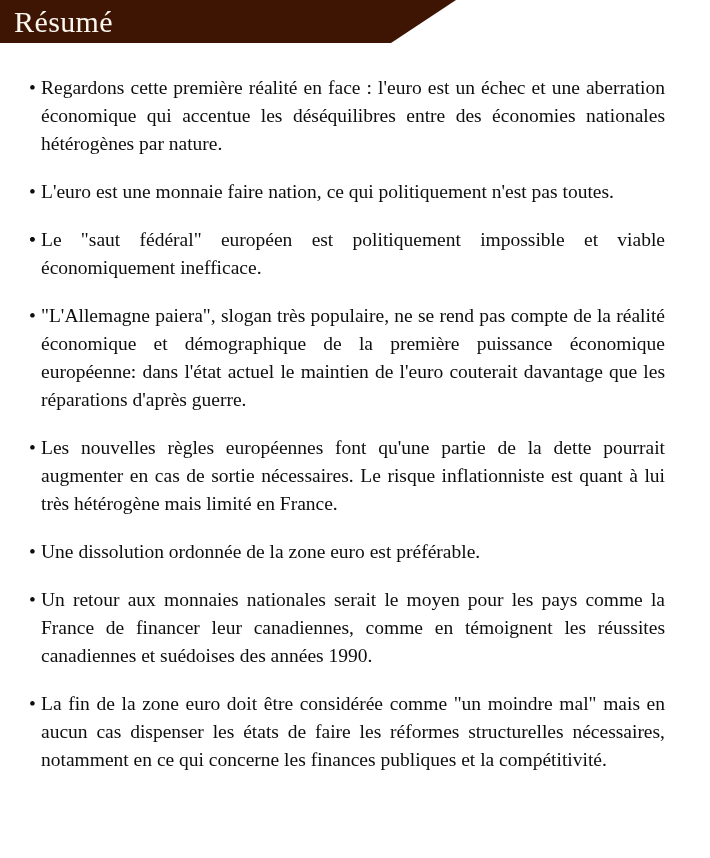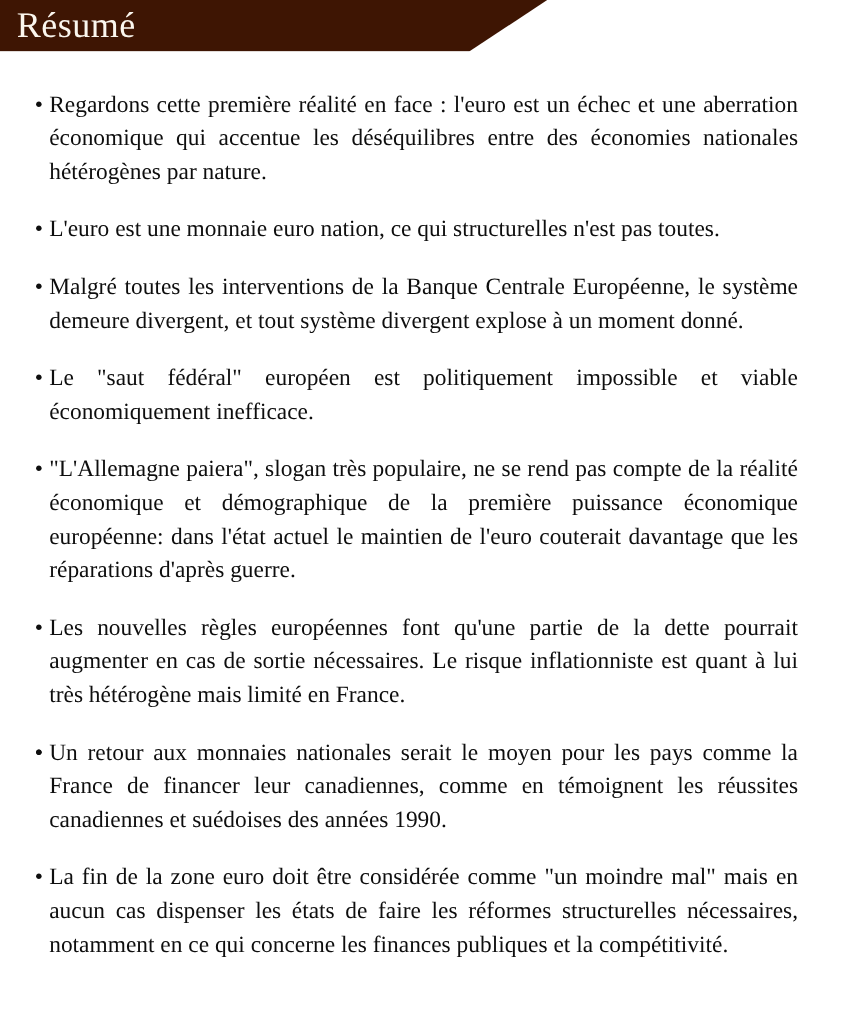--- a/index.html
+++ b/index.html
@@ -63,23 +63,23 @@
 
 <div class="page">
   <header>
     <div class="ribbon">
       <h1>Résumé</h1>
     </div>
   </header>
   <main>
     <ul class="bullets">
         <li class="bullet-item"><span class="marker">•</span><span><span>Regardons cette première réalité en face : l'euro est un </span><span class="b">échec</span><span> et une </span><span class="b">aberration économique</span><span> qui accentue les </span><span class="b">déséquilibres</span><span> entre des économies nationales </span><span class="b">hétérogènes</span><span> par nature.</span></span></li>
-        <li class="bullet-item"><span class="marker">•</span><span><span>L'euro est une </span><span class="b">monnaie euro nation,</span><span> ce qui structurelles n'est </span><span class="b">pas toutes</span><span>.</span></span></li>
-        <li class="bullet-item"><span class="marker">•</span><span><span>Malgré toutes les interventions de la Banque Centrale Européenne, </span><span class="b">le système demeure divergent</span><span>, et </span><span class="b">tout système divergent explose</span><span> à un moment donné.</span></span></li>
+        <li class="bullet-item"><span class="marker">•</span><span><span>L'euro est une </span><span class="b">monnaie faire nation,</span><span> ce qui politiquement n'est </span><span class="b">pas toutes</span><span>.</span></span></li>
+        <li class="bullet-item"><span class="marker">•</span></li>
         <li class="bullet-item"><span class="marker">•</span><span><span>Le "</span><span class="b">saut fédéral</span><span>" européen est </span><span class="b">politiquement impossible</span><span> et viable </span><span class="b">économiquement inefficace.</span></span></li>
         <li class="bullet-item"><span class="marker">•</span><span><span class="b">"L'Allemagne paiera",</span><span> slogan très populaire, ne se rend pas compte de la réalité économique et démographique de la première puissance économique européenne: dans l'état actuel </span><span class="b">le maintien de l'euro couterait davantage que les réparations d'après guerre</span><span>.</span></span></li>
         <li class="bullet-item"><span class="marker">•</span><span><span>Les nouvelles règles européennes font </span><span class="b">qu'une partie de la dette pourrait augmenter</span><span> en cas de </span><span class="b">sortie nécessaires</span><span>. Le risque inflationniste est quant à lui très hétérogène mais limité en France.</span></span></li>
-        <li class="bullet-item"><span class="marker">•</span></li>
+        <li class="bullet-item"><span class="marker">•</span><span><span>Une </span><span class="b">dissolution ordonnée</span><span> de la zone euro est </span><span class="b">préférable.</span></span></li>
         <li class="bullet-item"><span class="marker">•</span><span><span>Un retour aux monnaies nationales serait le moyen pour les pays comme la France de </span><span class="b">financer leur canadiennes</span><span>, comme en témoignent les réussites canadiennes et suédoises des années 1990.</span></span></li>
         <li class="bullet-item"><span class="marker">•</span><span><span>La fin de la zone euro doit être considérée comme "un moindre mal" mais </span><span class="b">en aucun cas dispenser</span><span> les états de faire les </span><span class="b">réformes structurelles</span><span> nécessaires, notamment en ce qui concerne les </span><span class="b">finances publiques</span><span> et la </span><span class="b">compétitivité</span><span>.</span></span></li>
       </ul>
   </main>
 </div>
 
 </body></html>

